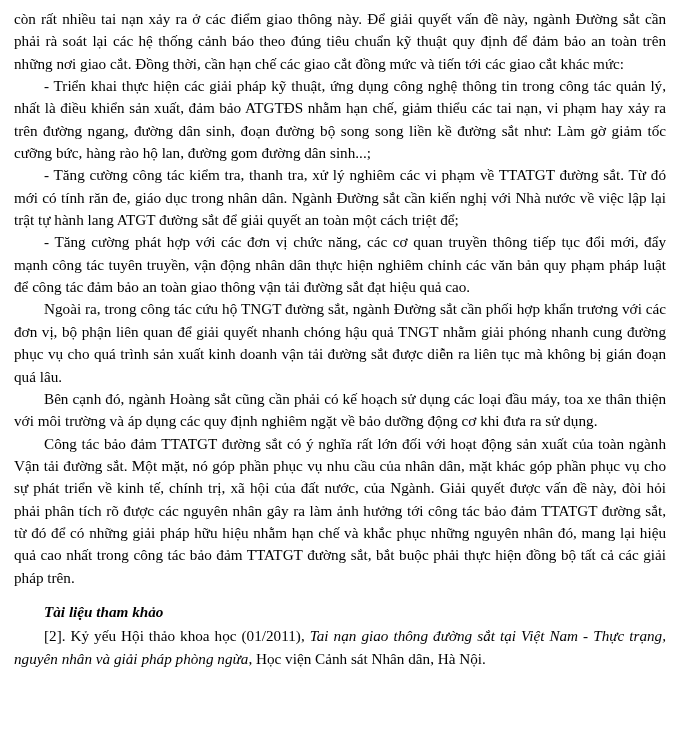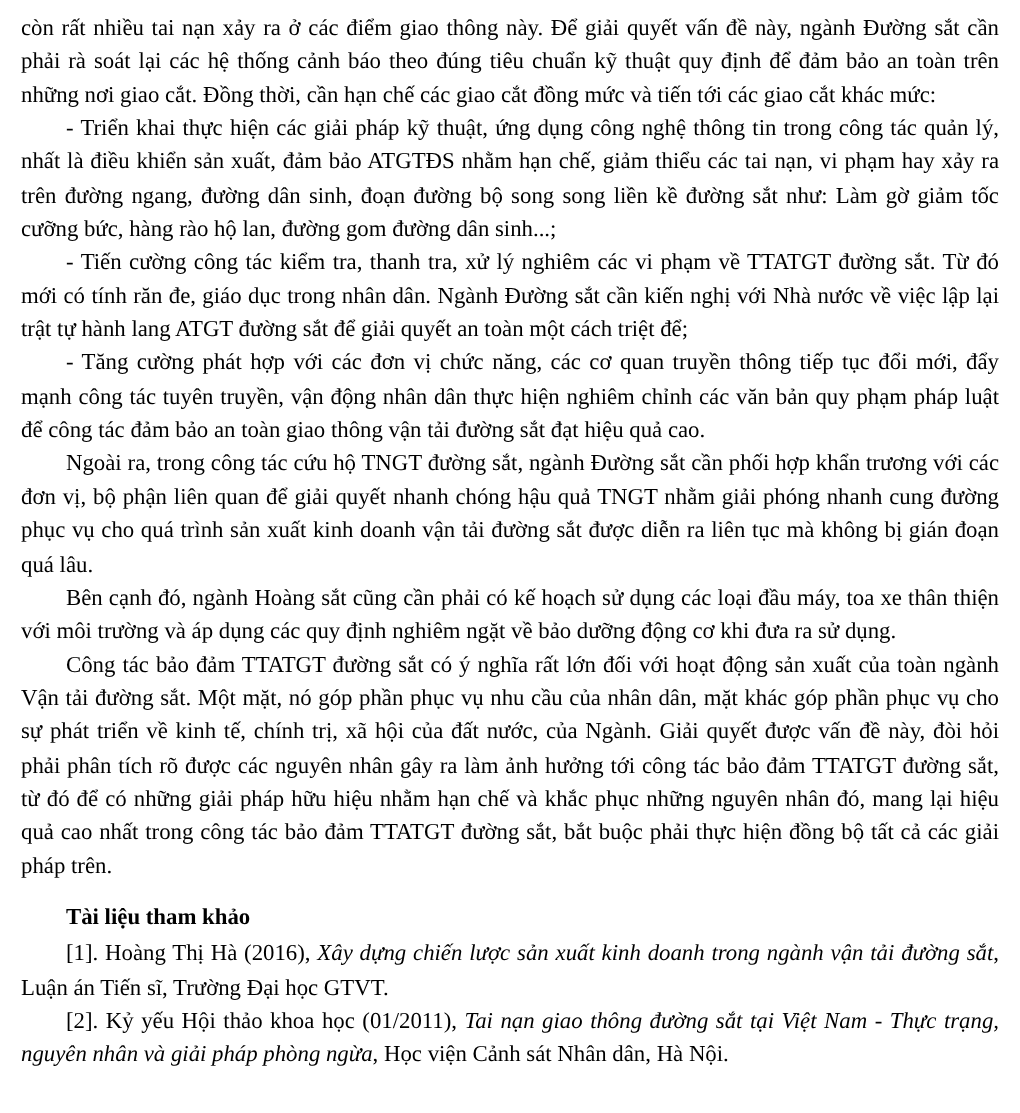--- a/index.html
+++ b/index.html
@@ -36,50 +36,50 @@
     font-weight: bold;
     margin: 14px 0 2px 0;
     line-height: 1.47;
   }
   .refs-heading {
     font-size: 15.2px;
     font-weight: bold;
     text-indent: 30px;
     margin: 12px 0 2px 0;
     line-height: 1.47;
+    font-style: italic;
   }
   .ref-item {
     font-size: 15.2px;
     line-height: 1.47;
     text-align: justify;
     text-indent: 30px;
     margin: 0;
   }
   .it { font-style: italic; }
   .blk { margin-bottom: 0; }
 </style>
 </head>
 <body>
 
 <div class="page">
 
   <p class="blk">còn rất nhiều tai nạn xảy ra ở các điểm giao thông này. Để giải quyết vấn đề này, ngành Đường sắt cần phải rà soát lại các hệ thống cảnh báo theo đúng tiêu chuẩn kỹ thuật quy định để đảm bảo an toàn trên những nơi giao cắt. Đồng thời, cần hạn chế các giao cắt đồng mức và tiến tới các giao cắt khác mức:</p>
 
   <p class="indent blk">- Triển khai thực hiện các giải pháp kỹ thuật, ứng dụng công nghệ thông tin trong công tác quản lý, nhất là điều khiển sản xuất, đảm bảo ATGTĐS nhằm hạn chế, giảm thiểu các tai nạn, vi phạm hay xảy ra trên đường ngang, đường dân sinh, đoạn đường bộ song song liền kề đường sắt như: Làm gờ giảm tốc cưỡng bức, hàng rào hộ lan, đường gom đường dân sinh...;</p>
 
-  <p class="indent blk">- Tiến cường công tác kiểm tra, thanh tra, xử lý nghiêm các vi phạm về TTATGT đường sắt. Từ đó mới có tính răn đe, giáo dục trong nhân dân. Ngành Đường sắt cần kiến nghị với Nhà nước về việc lập lại trật tự hành lang ATGT đường sắt để giải quyết an toàn một cách triệt để;</p>
+  <p class="indent blk">- Tăng cường công tác kiểm tra, thanh tra, xử lý nghiêm các vi phạm về TTATGT đường sắt. Từ đó mới có tính răn đe, giáo dục trong nhân dân. Ngành Đường sắt cần kiến nghị với Nhà nước về việc lập lại trật tự hành lang ATGT đường sắt để giải quyết an toàn một cách triệt để;</p>
 
   <p class="indent blk">- Tăng cường phát hợp với các đơn vị chức năng, các cơ quan truyền thông tiếp tục đổi mới, đẩy mạnh công tác tuyên truyền, vận động nhân dân thực hiện nghiêm chỉnh các văn bản quy phạm pháp luật để công tác đảm bảo an toàn giao thông vận tải đường sắt đạt hiệu quả cao.</p>
 
   <p class="indent blk">Ngoài ra, trong công tác cứu hộ TNGT đường sắt, ngành Đường sắt cần phối hợp khẩn trương với các đơn vị, bộ phận liên quan để giải quyết nhanh chóng hậu quả TNGT nhằm giải phóng nhanh cung đường phục vụ cho quá trình sản xuất kinh doanh vận tải đường sắt được diễn ra liên tục mà không bị gián đoạn quá lâu.</p>
 
   <p class="indent blk">Bên cạnh đó, ngành Hoàng sắt cũng cần phải có kế hoạch sử dụng các loại đầu máy, toa xe thân thiện với môi trường và áp dụng các quy định nghiêm ngặt về bảo dưỡng động cơ khi đưa ra sử dụng.</p>
 
 
   <p class="indent blk">Công tác bảo đảm TTATGT đường sắt có ý nghĩa rất lớn đối với hoạt động sản xuất của toàn ngành Vận tải đường sắt. Một mặt, nó góp phần phục vụ nhu cầu của nhân dân, mặt khác góp phần phục vụ cho sự phát triển về kinh tế, chính trị, xã hội của đất nước, của Ngành. Giải quyết được vấn đề này, đòi hỏi phải phân tích rõ được các nguyên nhân gây ra làm ảnh hưởng tới công tác bảo đảm TTATGT đường sắt, từ đó để có những giải pháp hữu hiệu nhằm hạn chế và khắc phục những nguyên nhân đó, mang lại hiệu quả cao nhất trong công tác bảo đảm TTATGT đường sắt, bắt buộc phải thực hiện đồng bộ tất cả các giải pháp trên.</p>
 
   <div class="refs-heading">Tài liệu tham khảo</div>
 
-  <p class="ref-item"><span>[1]. Hoàng Thị Hà (2016), </span><span class="it">Xây dựng chiến lược sản xuất kinh doanh trong ngành vận tải đường sắt</span><span>, Luận án Tiến sĩ, Trường Đại học GTVT.</span></p>
 
   <p class="ref-item"><span>[2]. Kỷ yếu Hội thảo khoa học (01/2011), </span><span class="it">Tai nạn giao thông đường sắt tại Việt Nam - Thực trạng, nguyên nhân và giải pháp phòng ngừa</span><span>, Học viện Cảnh sát Nhân dân, Hà Nội.</span></p>
 
 </div>
 
 </body></html>

